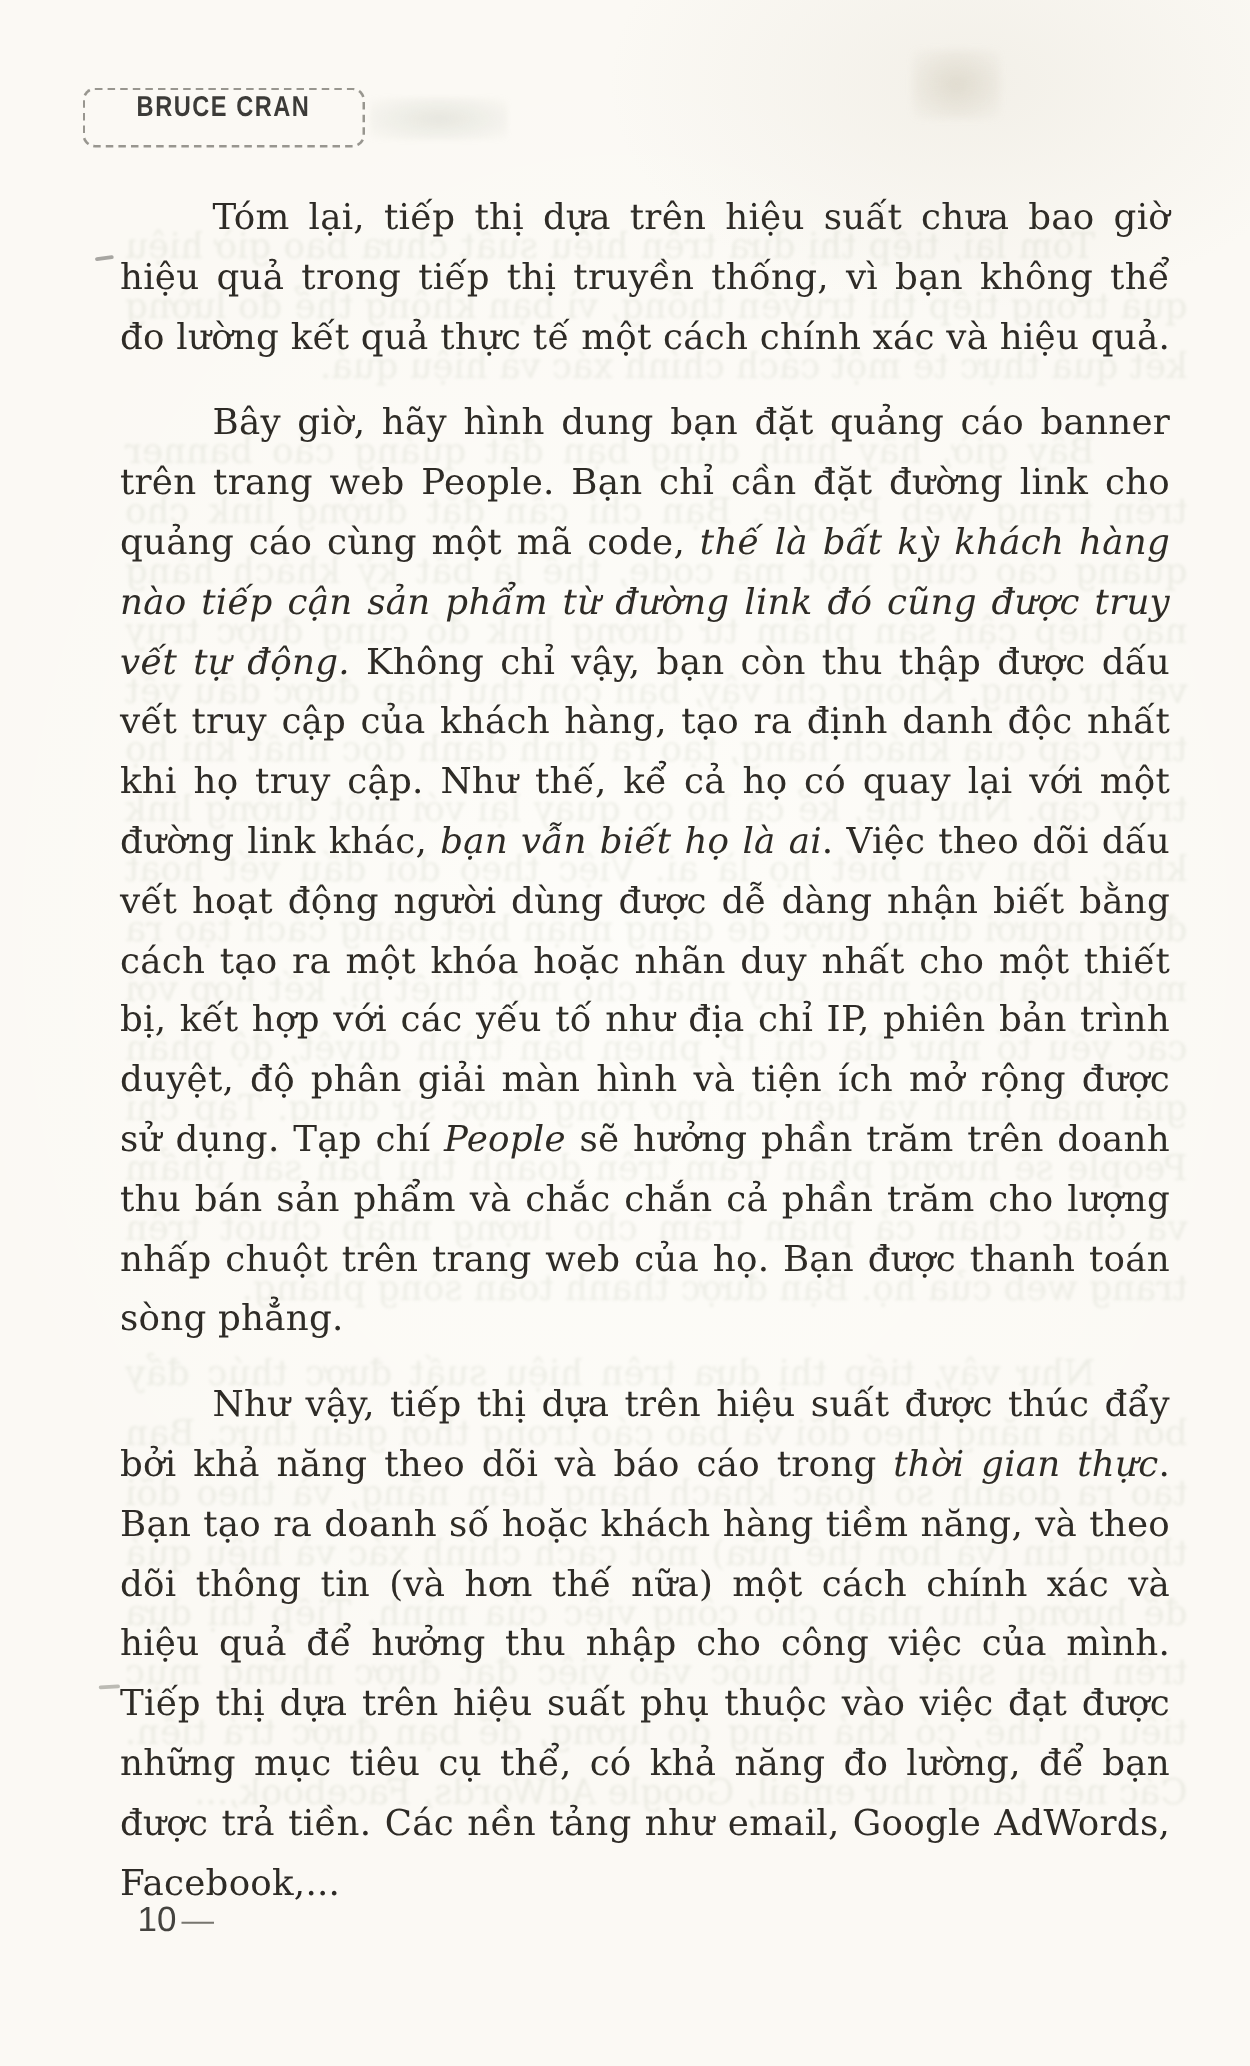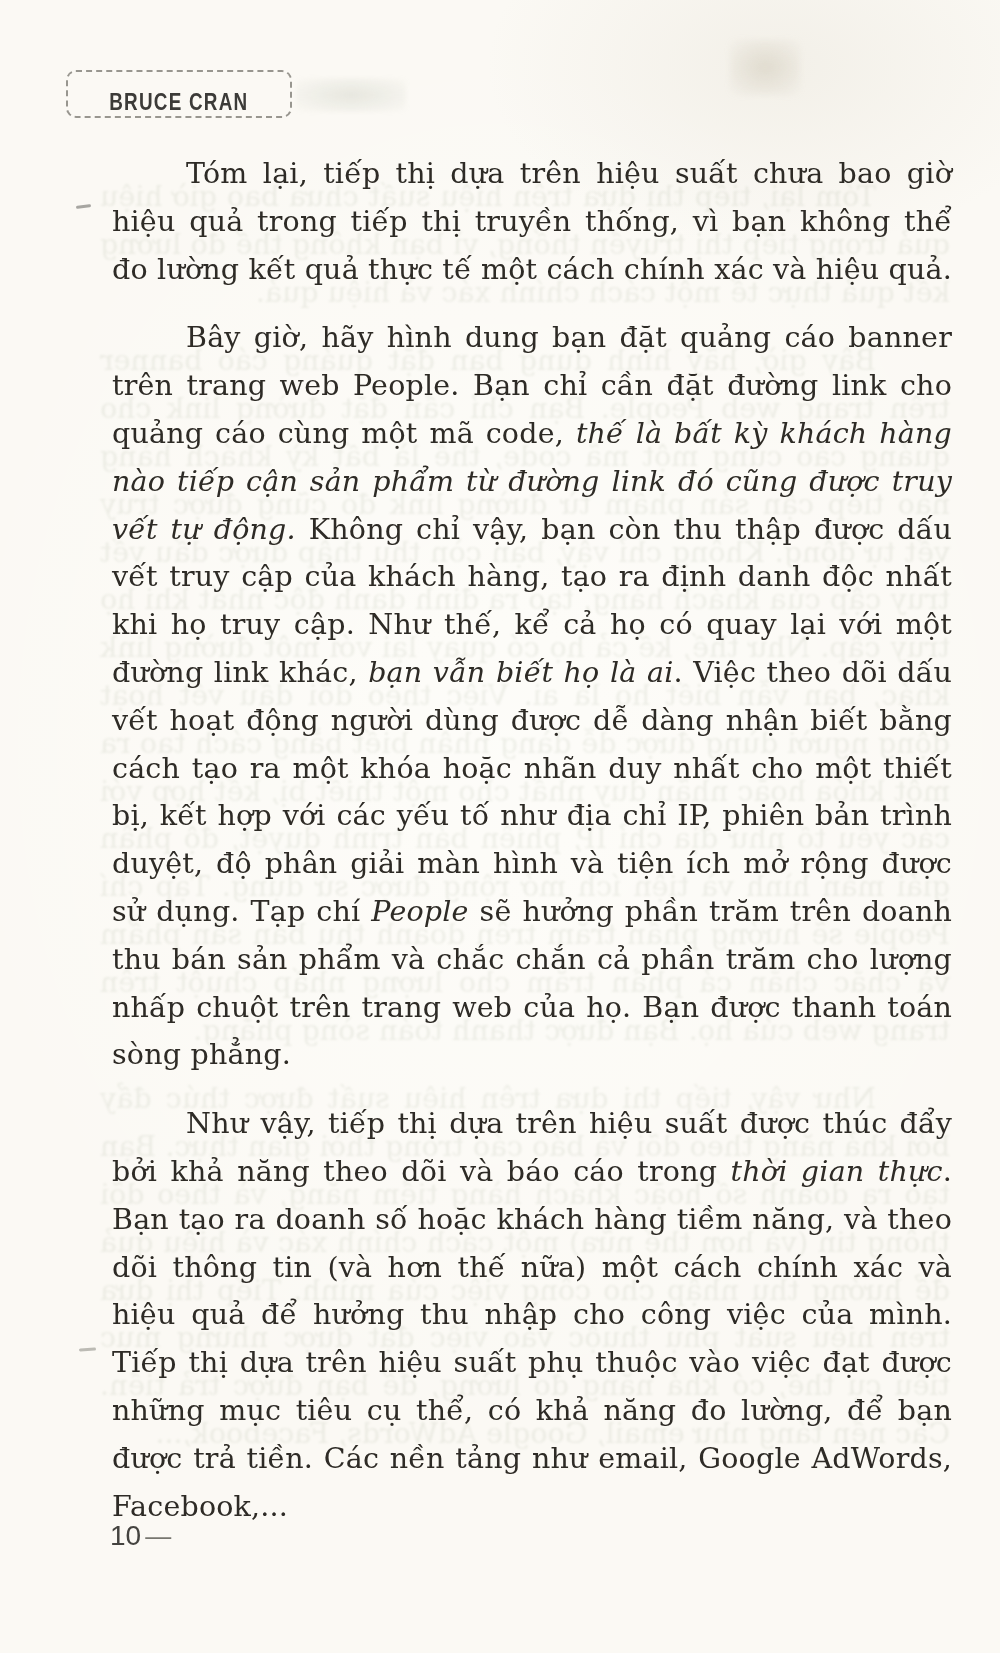--- a/index.html
+++ b/index.html
@@ -16,37 +16,37 @@
     font-family: "DejaVu Serif", "Liberation Serif", serif;
   }
 
   
   .stamp {
     position: absolute;
     left: 66px; top: 70px;
     width: 226px; height: 48px;
     border: 2px dashed var(--stamp_border, #98968f);
     border-radius: 10px;
-    display: flex; align-items: flex-end; justify-content: center;
+    display: flex; align-items: flex-start; justify-content: center;
     box-sizing: border-box;
   }
   .stamp-label {
     font-family: "Liberation Sans", sans-serif;
     font-weight: 700;
     font-size: 23px;
     letter-spacing: 1.5px;
     color: #3c3b38;
     transform: scaleX(0.82);
     white-space: nowrap;
   }
 
   
   .body-text {
     position: absolute;
-    left: 112px; top: 150px;
+    left: 96px; top: 150px;
     width: 840px;
     font-size: 28.5px;
     line-height: 47.8px;
     text-align: justify;
     color: var(--ink, #2e2b26);
     letter-spacing: 0.2px;
     text-rendering: optimizeLegibility;
   }
   .body-text p { margin: 0 0 21px 0; text-indent: 74px; }
   .body-text .italic { font-style: italic; }

